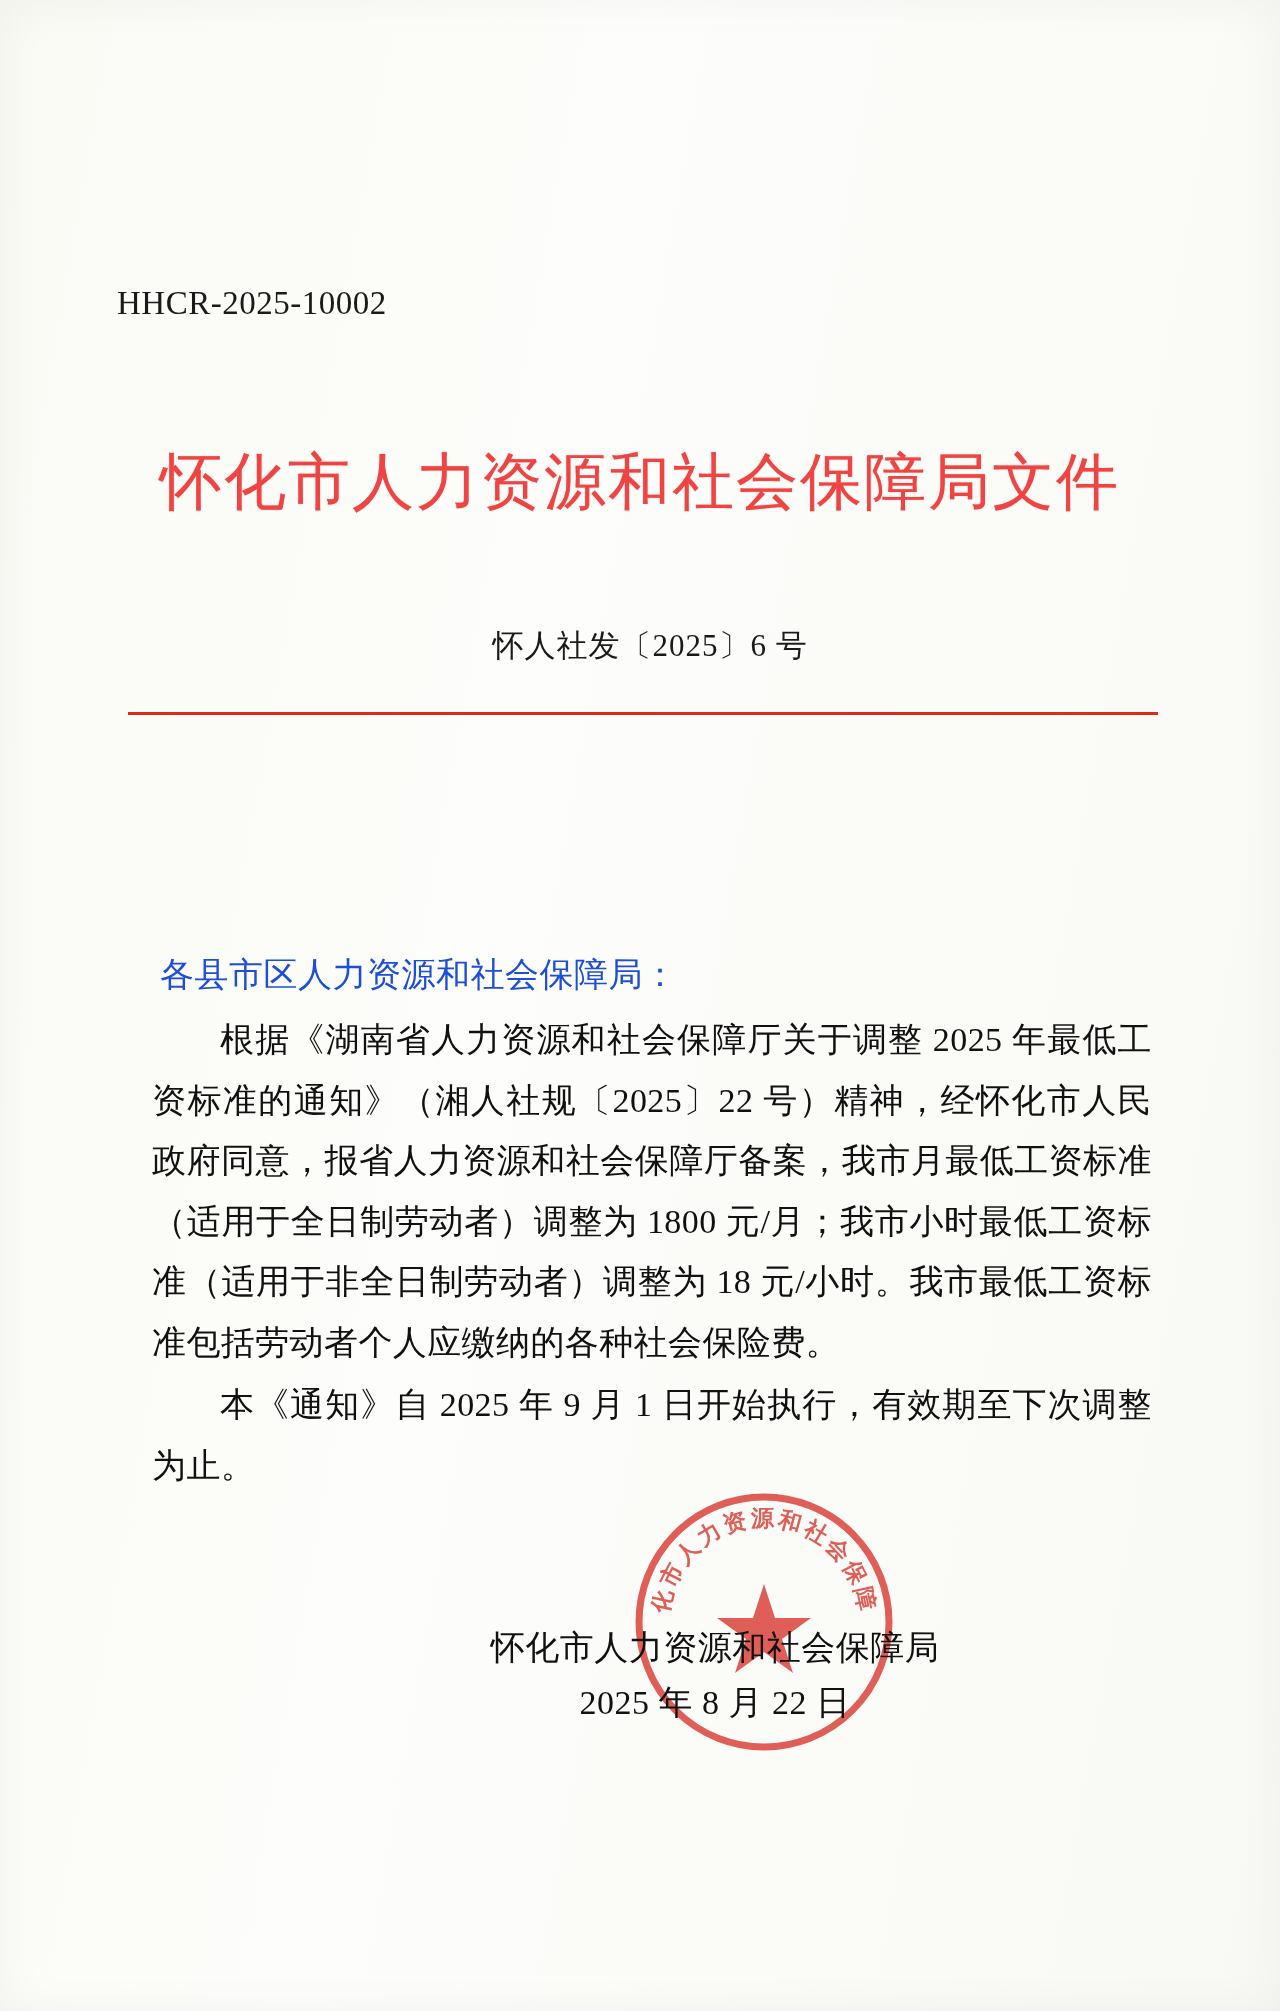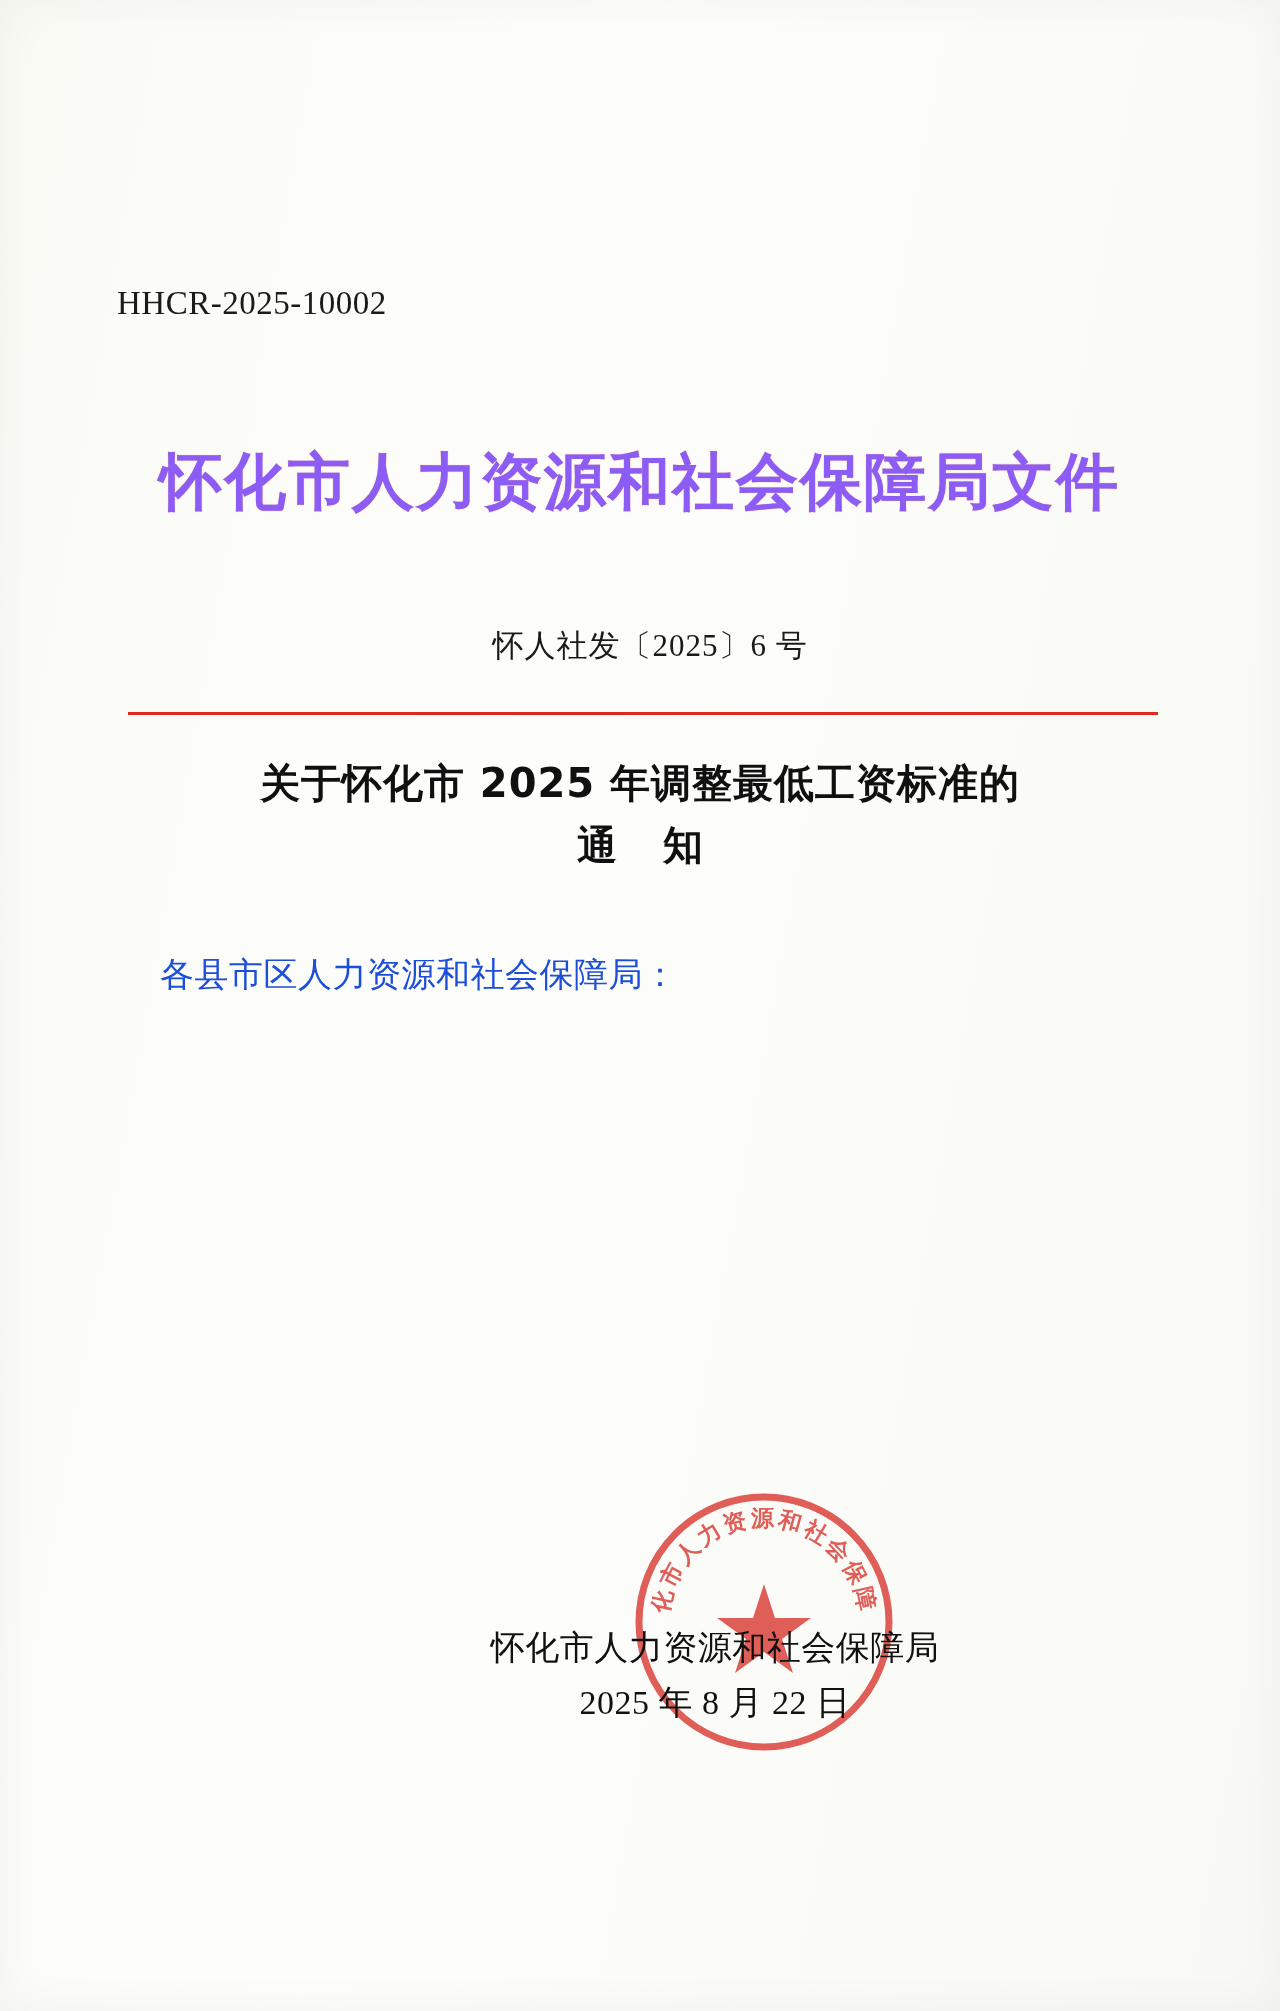--- a/index.html
+++ b/index.html
@@ -51,24 +51,24 @@
     font-family: "Liberation Serif", serif;
   }
 
   .org-title {
     position: absolute;
     left: 0;
     right: 0;
     top: 440px;
     text-align: center;
     font-family: "DejaVu Sans", "Liberation Sans", sans-serif;
-    font-weight: bold;
+    font-weight: normal;
     font-size: 62px;
     letter-spacing: 2px;
-    color: #8b5cf6;
+    color: #ef4444;
     text-shadow: 0 0 1px rgba(232,41,28,0.5);
   }
 
   .issue-number {
     position: absolute;
     left: 0;
     right: 0;
     top: 625px;
     text-align: center;
     font-size: 31px;
@@ -182,27 +182,27 @@
   <div class="content">
 
     <div class="doc-number">HHCR-2025-10002</div>
 
     <div class="org-title">怀化市人力资源和社会保障局文件</div>
 
     <div class="issue-number">怀人社发〔2025〕6 号</div>
 
     <div class="red-rule"></div>
 
-    <div class="doc-title">
-      <span class="line1">关于怀化市 2025 年调整最低工资标准的</span>
-      <span class="line2">通知</span>
+
+    <div class="salutation">各县市区人力资源和社会保障局：</div>
+
+    <div class="body-text">
+      <p>根据《湖南省人力资源和社会保障厅关于调整 2025 年最低工资标准的通知》（湘人社规〔2025〕22 号）精神，经怀化市人民政府同意，报省人力资源和社会保障厅备案，我市月最低工资标准（适用于全日制劳动者）调整为 1800 元/月；我市小时最低工资标准（适用于非全日制劳动者）调整为 18 元/小时。我市最低工资标准包括劳动者个人应缴纳的各种社会保险费。</p>
+      <p>本《通知》自 2025 年 9 月 1 日开始执行，有效期至下次调整为止。</p>
     </div>
-
-    <div class="salutation">各县市区人力资源和社会保障局：</div>
-
 
     <div class="seal">
       <svg width="268" height="268" viewBox="0 0 268 268" aria-hidden="true">
         <circle cx="134" cy="134" r="125" fill="none" stroke="#d8342c" stroke-width="7"></circle>
         <path id="sealArc" d="M 134,134 m -96,0 a 96,96 0 1,1 192,0" fill="none" stroke="none"></path>
         <text class="seal-text">
           <textPath href="#sealArc" startOffset="50%" text-anchor="middle">怀化市人力资源和社会保障局</textPath>
         </text>
         <polygon points="134,96 145,130 181,130 152,151 163,185 134,164 105,185 116,151 87,130 123,130" fill="#d8342c"></polygon>
       </svg>

